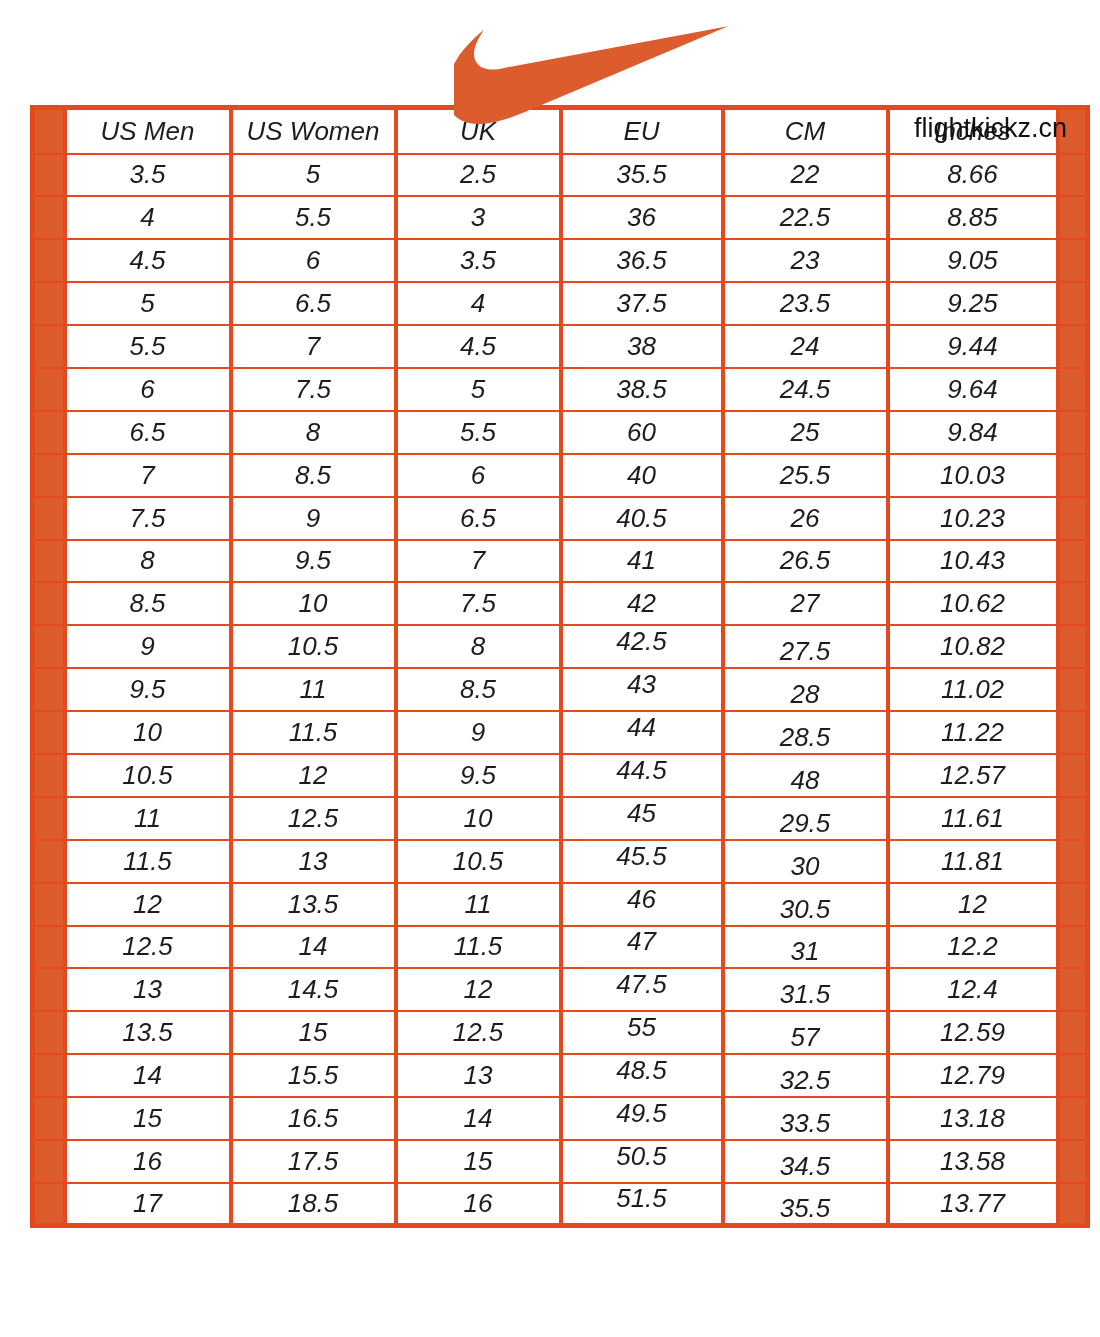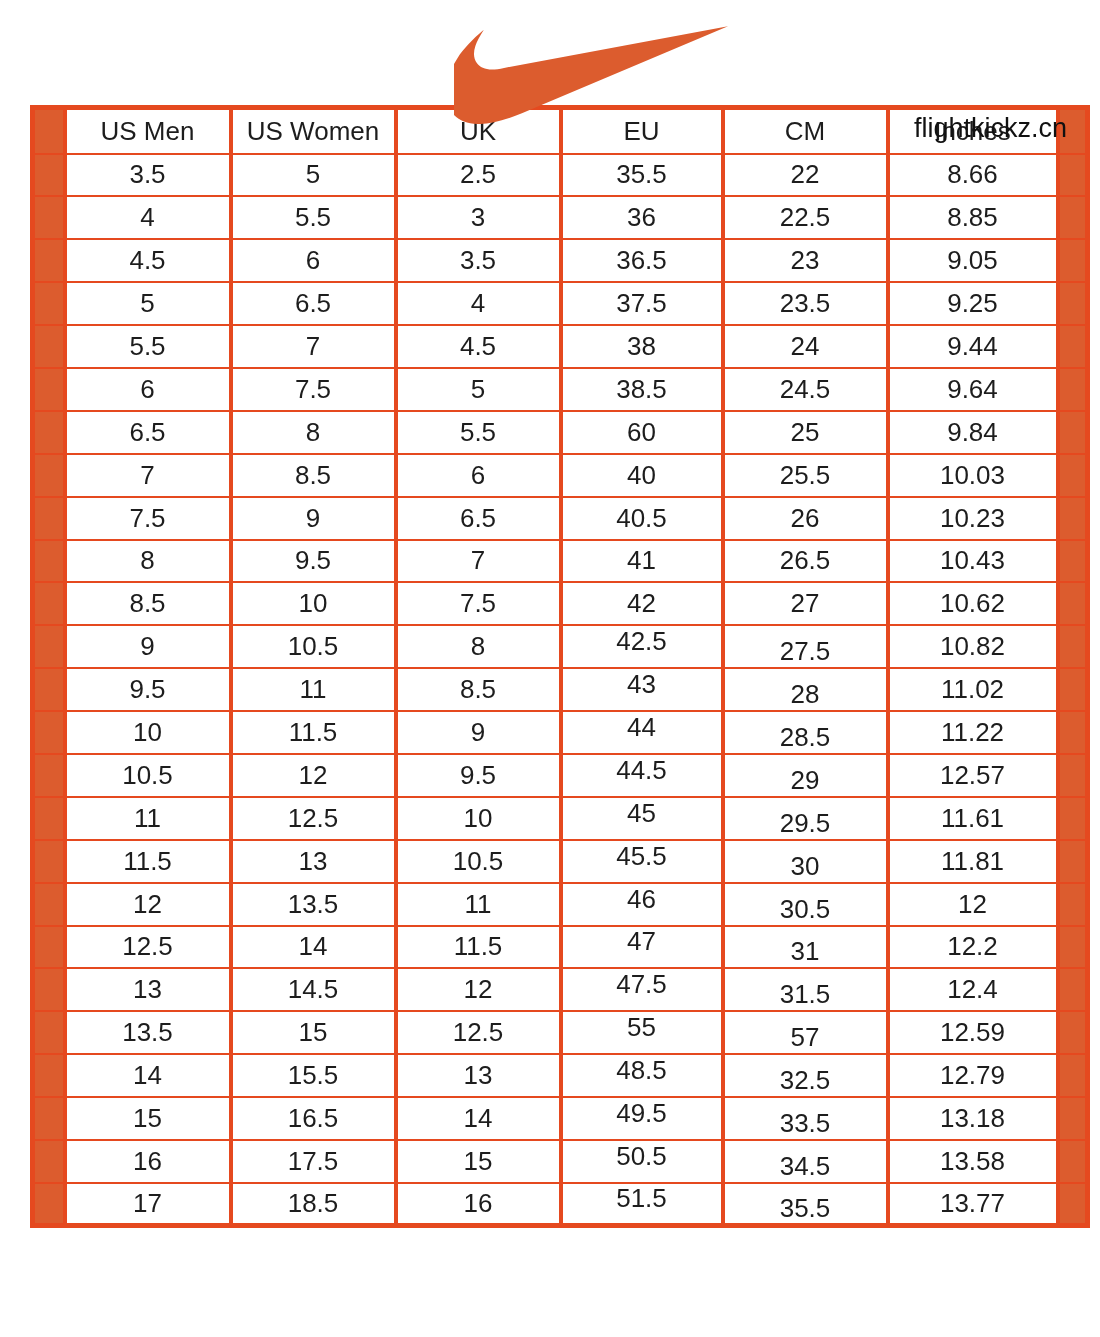--- a/index.html
+++ b/index.html
@@ -38,20 +38,21 @@
     line-height: 1.1;
     color: #111111;
     letter-spacing: 0px;
   }
   table.size-chart {
     margin-left: 30px;
     width: 1055px;
     border-collapse: collapse;
     table-layout: fixed;
     border: 5px solid var(--border-orange, #E5491F);
+    font-style: italic;
   }
   table.size-chart th,
   table.size-chart td {
     border-left: 4px solid var(--border-orange, #E5491F);
     border-right: 4px solid var(--border-orange, #E5491F);
     border-top: 2px solid var(--border-orange, #E5491F);
     border-bottom: 2px solid var(--border-orange, #E5491F);
     text-align: center;
     vertical-align: middle;
     padding: 0;
@@ -247,21 +248,21 @@
           <td><span class="lo">28.5</span></td>
           <td><span>11.22</span></td>
           <td class="bar"></td>
         </tr>
         <tr>
           <td class="bar"></td>
           <td><span>10.5</span></td>
           <td><span>12</span></td>
           <td><span>9.5</span></td>
           <td><span class="hi">44.5</span></td>
-          <td><span class="lo">29</span></td>
+          <td><span class="lo">48</span></td>
           <td><span>12.57</span></td>
           <td class="bar"></td>
         </tr>
         <tr>
           <td class="bar"></td>
           <td><span>11</span></td>
           <td><span>12.5</span></td>
           <td><span>10</span></td>
           <td><span class="hi">45</span></td>
           <td><span class="lo">29.5</span></td>

